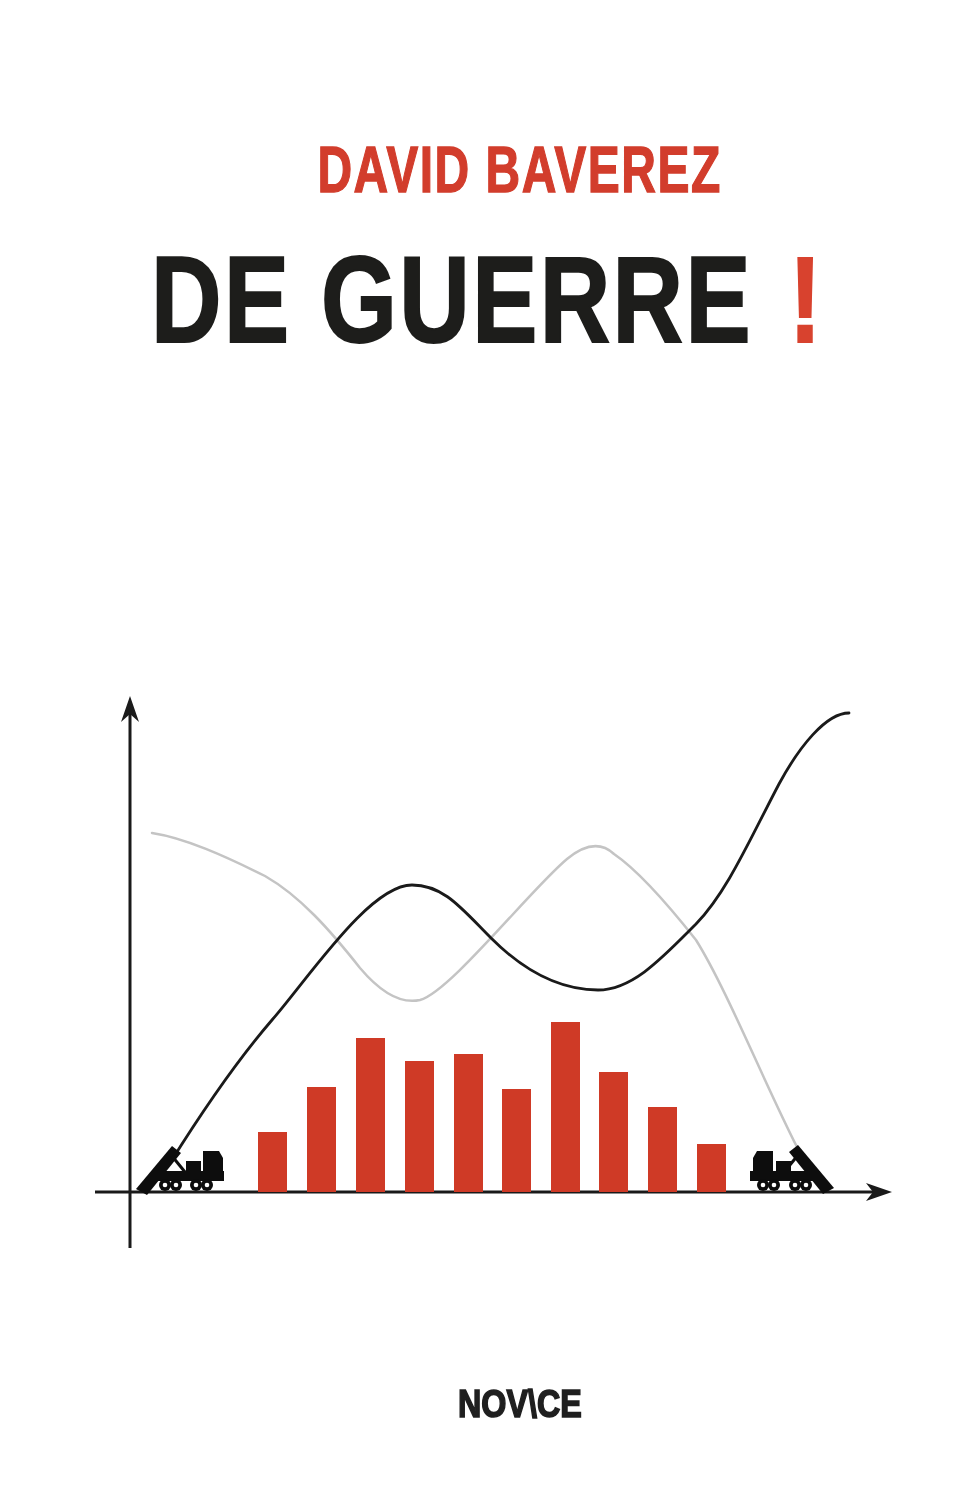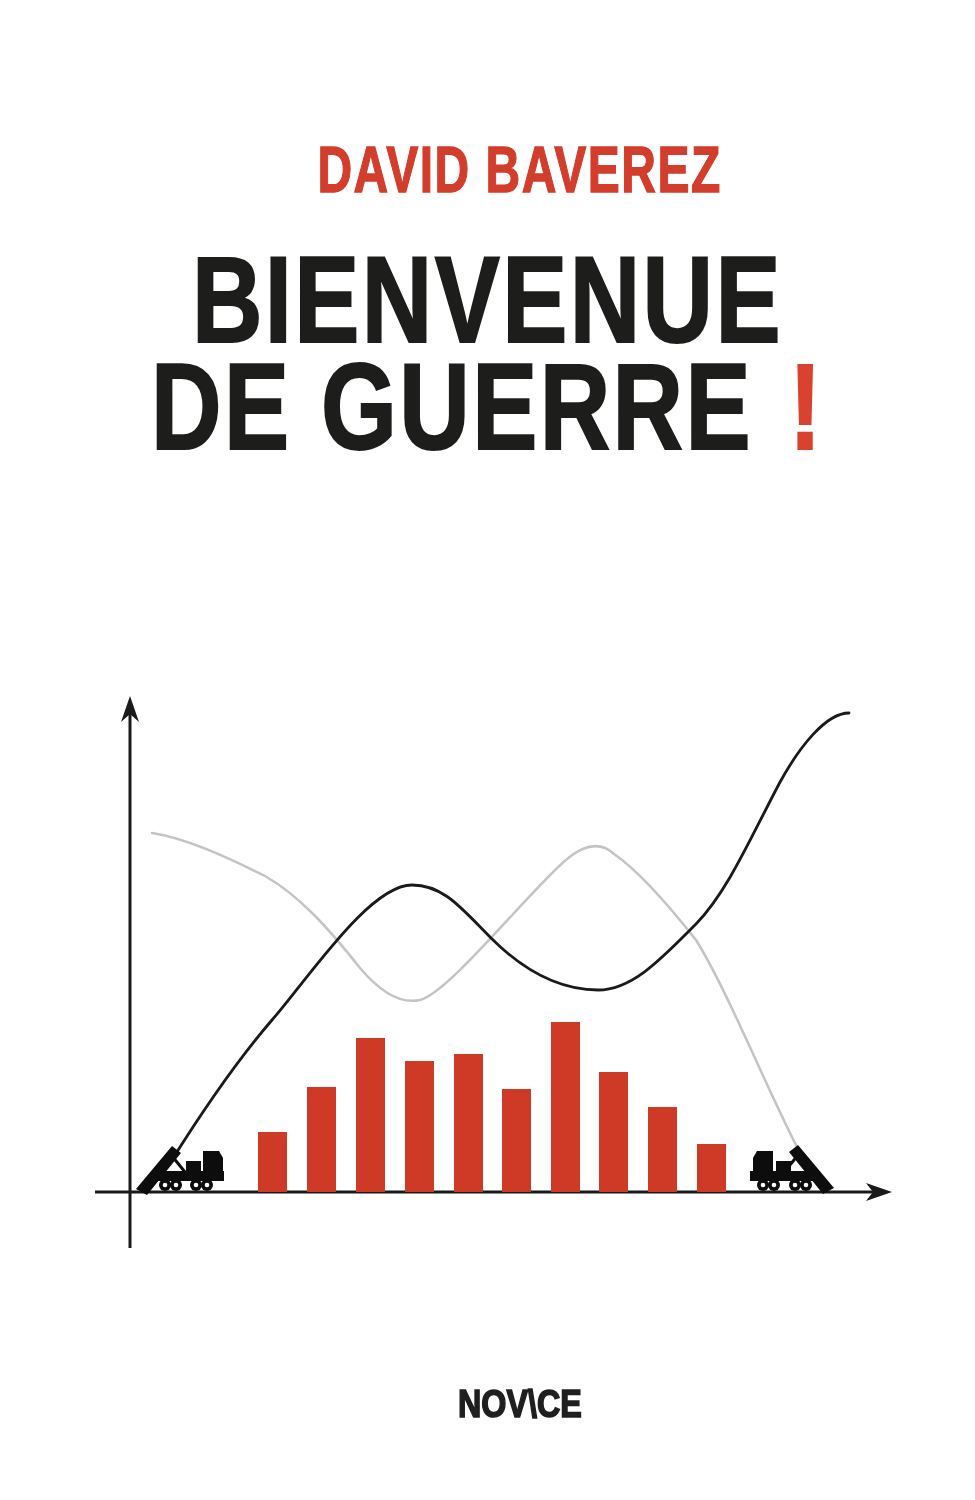--- a/index.html
+++ b/index.html
@@ -41,23 +41,20 @@
 </head>
 <body>
 
 <div class="cover">
 
   <div class="row author-row">
     <span class="cond">DAVID BAVEREZ</span>
   </div>
 
   <div class="title-block">
-    <div class="title-line">
-      <span class="cond">BIENVENUE</span>
-    </div>
     <div class="title-line">
       <span class="cond">
         <span>DE GUERRE</span><span class="bang">!</span>
       </span>
     </div>
   </div>
 
   <svg class="chart" viewBox="0 0 975 1500" aria-hidden="true">
     <g>
       <line class="axis" x1="130" y1="703" x2="130" y2="1248"></line>

